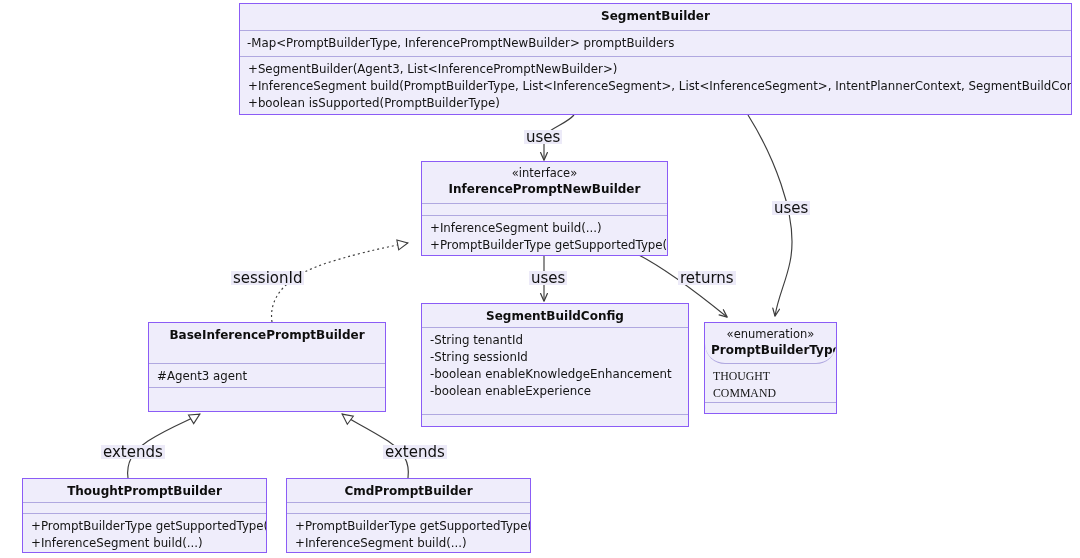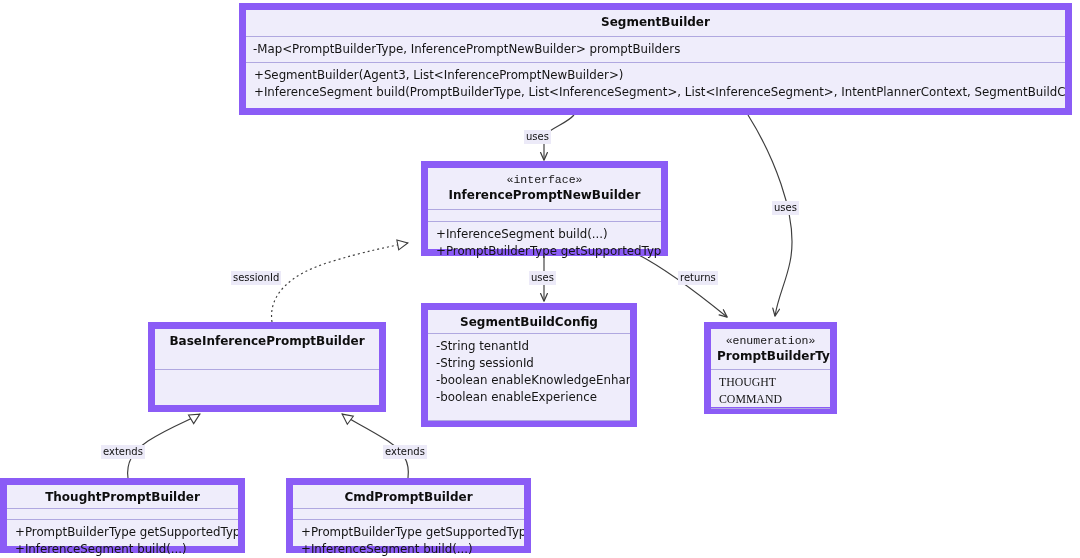--- a/index.html
+++ b/index.html
@@ -26,42 +26,41 @@
     position: absolute;
     left: 0; top: 0;
     width: 1080px;
     height: 558px;
     pointer-events: none;
   }
   .uml-box {
     position: absolute;
     box-sizing: border-box;
     background: #efedfb;
-    border: 7px solid #8b5cf6;
+    border: 1px solid #8b5cf6;
     z-index: 2;
   }
   .compartment {
     box-sizing: border-box;
     border-bottom: 1px solid #b0a8e0;
     overflow: hidden;
   }
   .compartment.last {
     border-bottom: none;
   }
   .title-compartment {
     text-align: center;
     padding: 4px 6px 5px 6px;
   }
   .stereotype {
     display: block;
     font-size: 11.5px;
     font-weight: normal;
     line-height: 15px;
     color: #141414;
-    font-family: Liberation Mono, monospace;
   }
   .cls-name {
     display: block;
     font-size: 12px;
     font-weight: bold;
     line-height: 16px;
     color: #0e0e0e;
     white-space: nowrap;
   }
   .members {
@@ -72,21 +71,21 @@
     font-size: 11.8px;
     line-height: 17px;
     white-space: nowrap;
     color: #141414;
   }
   .empty-compartment {
     height: 14px;
   }
   .edge-label {
     position: absolute;
-    font-size: 10px;
+    font-size: 15px;
     line-height: 14px;
     color: #101010;
     background: #eceaf8;
     padding: 0px 2px;
     white-space: nowrap;
     z-index: 3;
   }
 </style>
 </head>
 <body>
@@ -121,20 +120,21 @@
   <div class="uml-box" style="left:239px; top:3px; width:833px; height:112px;">
     <div class="compartment title-compartment" style="height:27px;">
       <span class="cls-name">SegmentBuilder</span>
     </div>
     <div class="compartment members" style="height:26px;padding-left:7px;">
       <span class="member">-Map&lt;PromptBuilderType, InferencePromptNewBuilder&gt; promptBuilders</span>
     </div>
     <div class="compartment members last" style="height:59px;">
       <span class="member">+SegmentBuilder(Agent3, List&lt;InferencePromptNewBuilder&gt;)</span>
       <span class="member">+InferenceSegment build(PromptBuilderType, List&lt;InferenceSegment&gt;, List&lt;InferenceSegment&gt;, IntentPlannerContext, SegmentBuildConfig)</span>
+      <span class="member">+boolean isSupported(PromptBuilderType)</span>
     </div>
   </div>
 
   <div class="uml-box" style="left:421px; top:161px; width:247px; height:95px;">
     <div class="compartment title-compartment" style="height:42px;">
       <span class="stereotype">«interface»</span>
       <span class="cls-name">InferencePromptNewBuilder</span>
     </div>
     <div class="compartment" style="height:12px;">
       <div class="empty-compartment"></div>
@@ -142,52 +142,55 @@
     <div class="compartment members last" style="height:39px;">
       <span class="member">+InferenceSegment build(...)</span>
       <span class="member">+PromptBuilderType getSupportedType()</span>
     </div>
   </div>
 
   <div class="uml-box" style="left:148px; top:322px; width:238px; height:90px;">
     <div class="compartment title-compartment" style="height:41px;">
       <span class="cls-name">BaseInferencePromptBuilder</span>
     </div>
-  </div>
-
-  <div class="uml-box" style="left:421px; top:303px; width:216px; height:124px;">
+    <div class="compartment members" style="height:24px;">
+      <span class="member">#Agent3 agent</span>
+    </div>
+  </div>
+
+  <div class="uml-box" style="left:421px; top:303px; width:268px; height:124px;">
     <div class="compartment title-compartment" style="height:24px;">
       <span class="cls-name">SegmentBuildConfig</span>
     </div>
     <div class="compartment members" style="height:87px;">
       <span class="member">-String tenantId</span>
       <span class="member">-String sessionId</span>
       <span class="member">-boolean enableKnowledgeEnhancement</span>
       <span class="member">-boolean enableExperience</span>
     </div>
     <div class="compartment last" style="height:11px;">
       <div class="empty-compartment"></div>
     </div>
   </div>
 
   <div class="uml-box" style="left:704px; top:322px; width:133px; height:92px;">
-    <div class="compartment title-compartment" style="height:41px;">
+    <div class="compartment title-compartment" style="height:41px;border-radius:20px;">
       <span class="stereotype">«enumeration»</span>
       <span class="cls-name">PromptBuilderType</span>
     </div>
     <div class="compartment members" style="height:39px;font-family:Liberation Serif, serif;">
       <span class="member">THOUGHT</span>
       <span class="member">COMMAND</span>
     </div>
     <div class="compartment last" style="height:10px;">
       <div class="empty-compartment"></div>
     </div>
   </div>
 
-  <div class="uml-box" style="left:0; top:478px; width:245px; height:75px;">
+  <div class="uml-box" style="left:22px; top:478px; width:245px; height:75px;">
     <div class="compartment title-compartment" style="height:24px;">
       <span class="cls-name">ThoughtPromptBuilder</span>
     </div>
     <div class="compartment" style="height:11px;">
       <div class="empty-compartment"></div>
     </div>
     <div class="compartment members last" style="height:38px;">
       <span class="member">+PromptBuilderType getSupportedType()</span>
       <span class="member">+InferenceSegment build(...)</span>
     </div>

